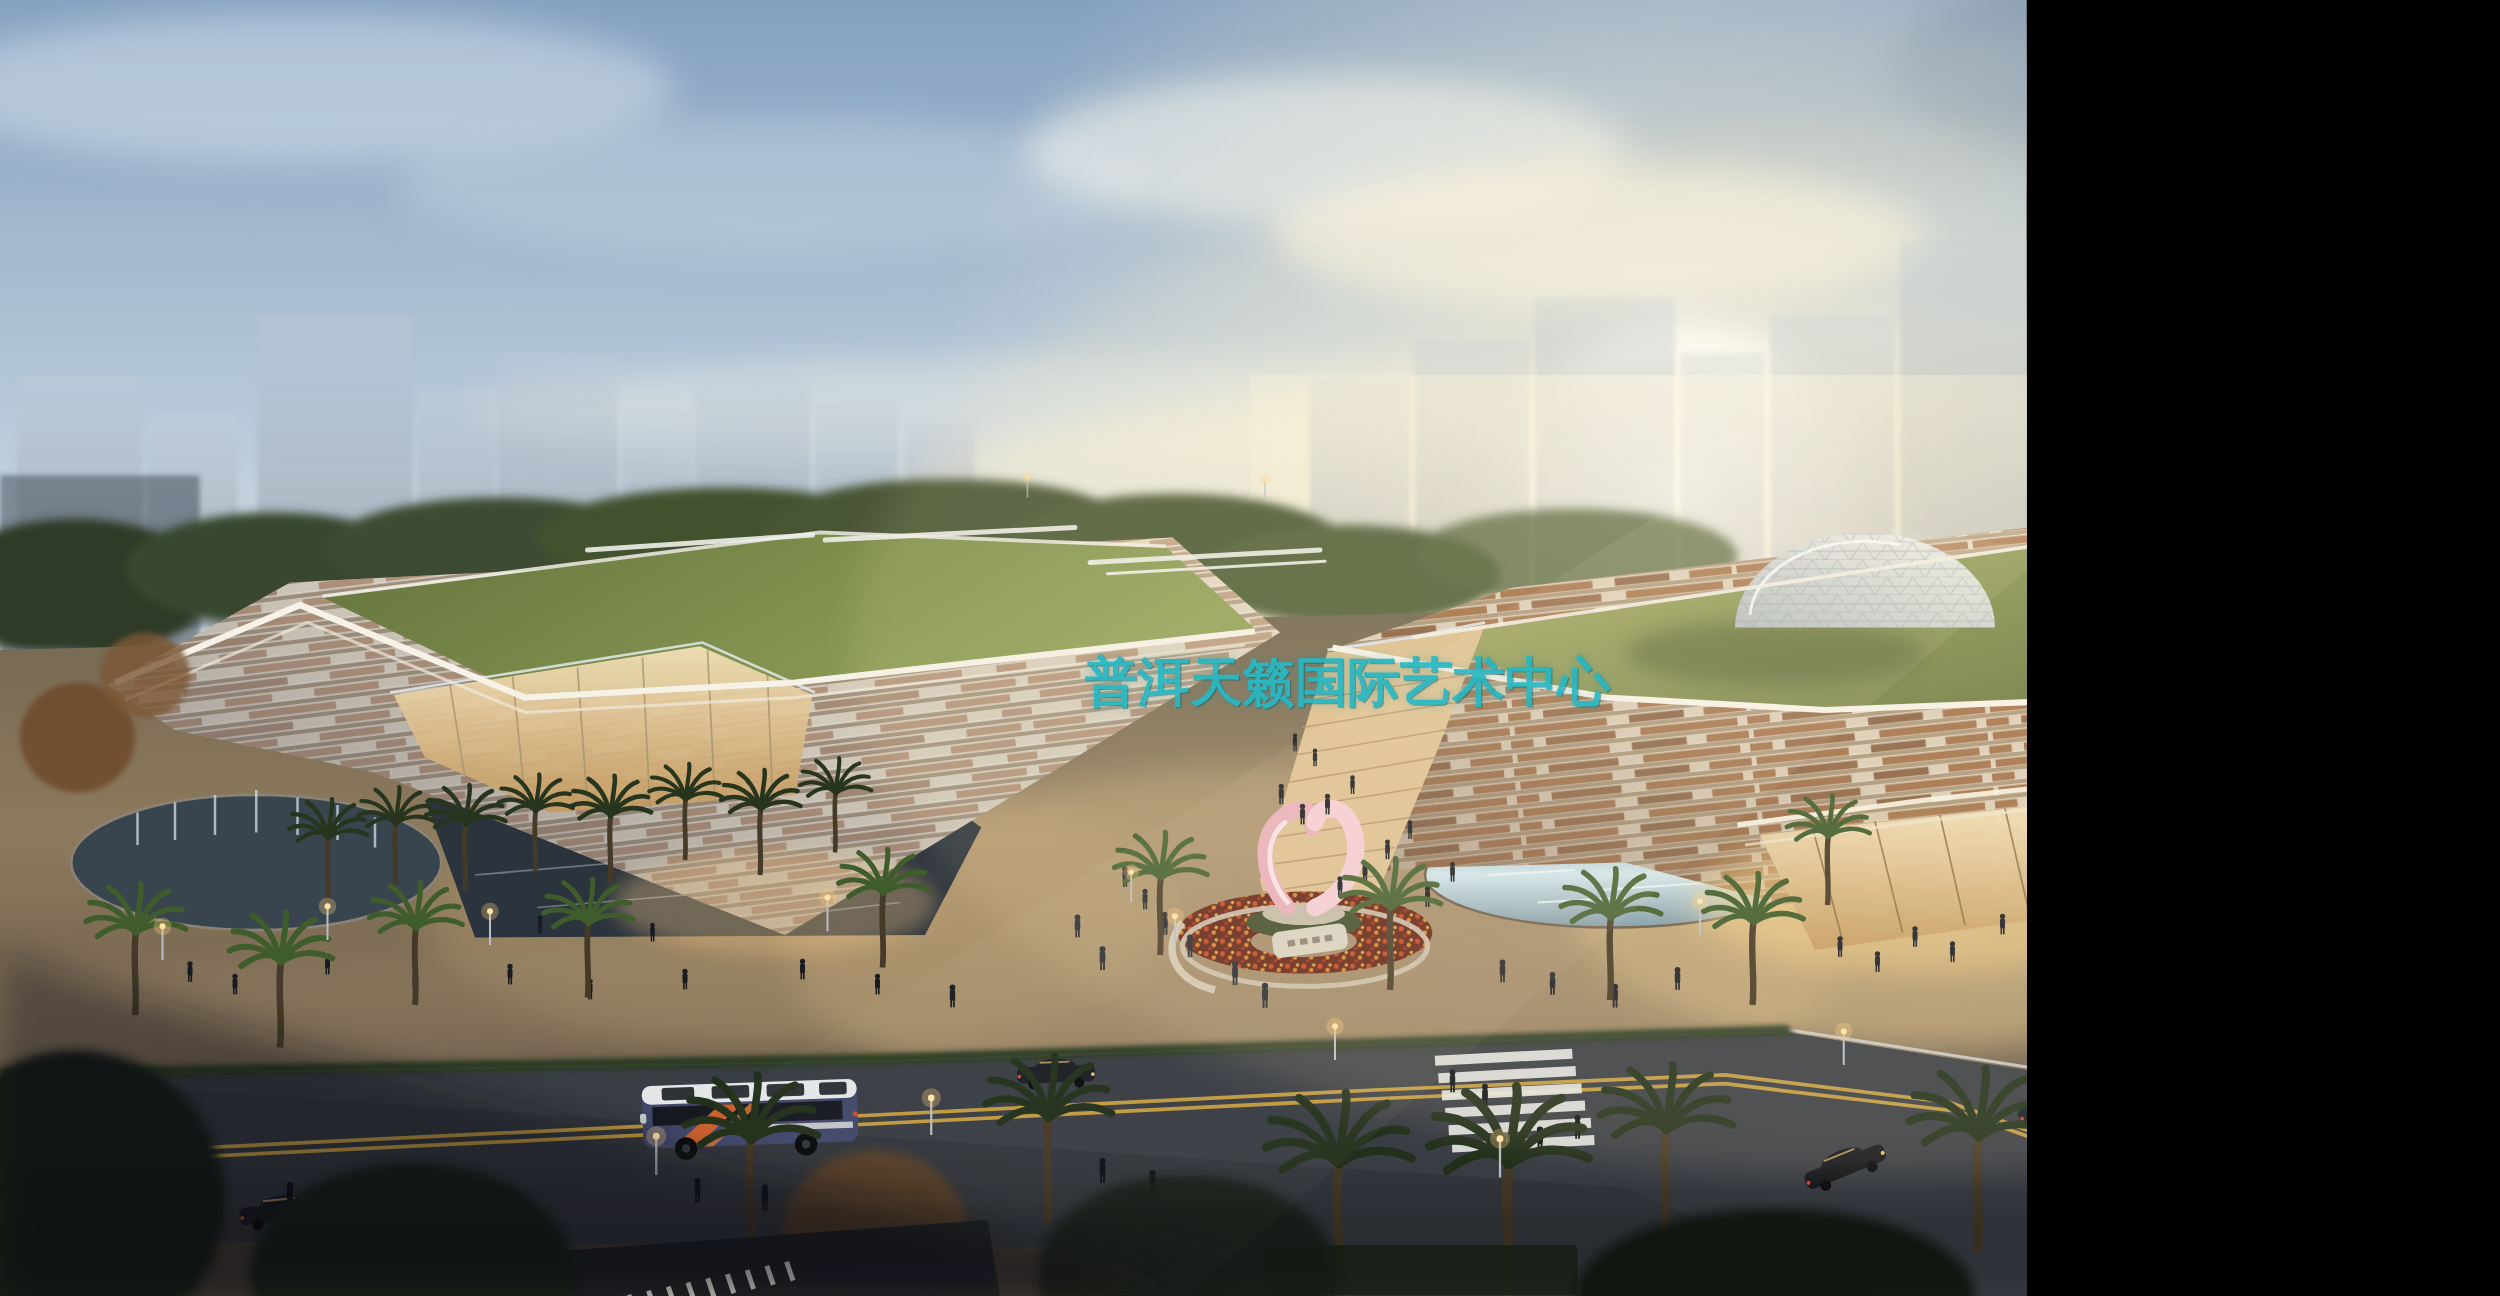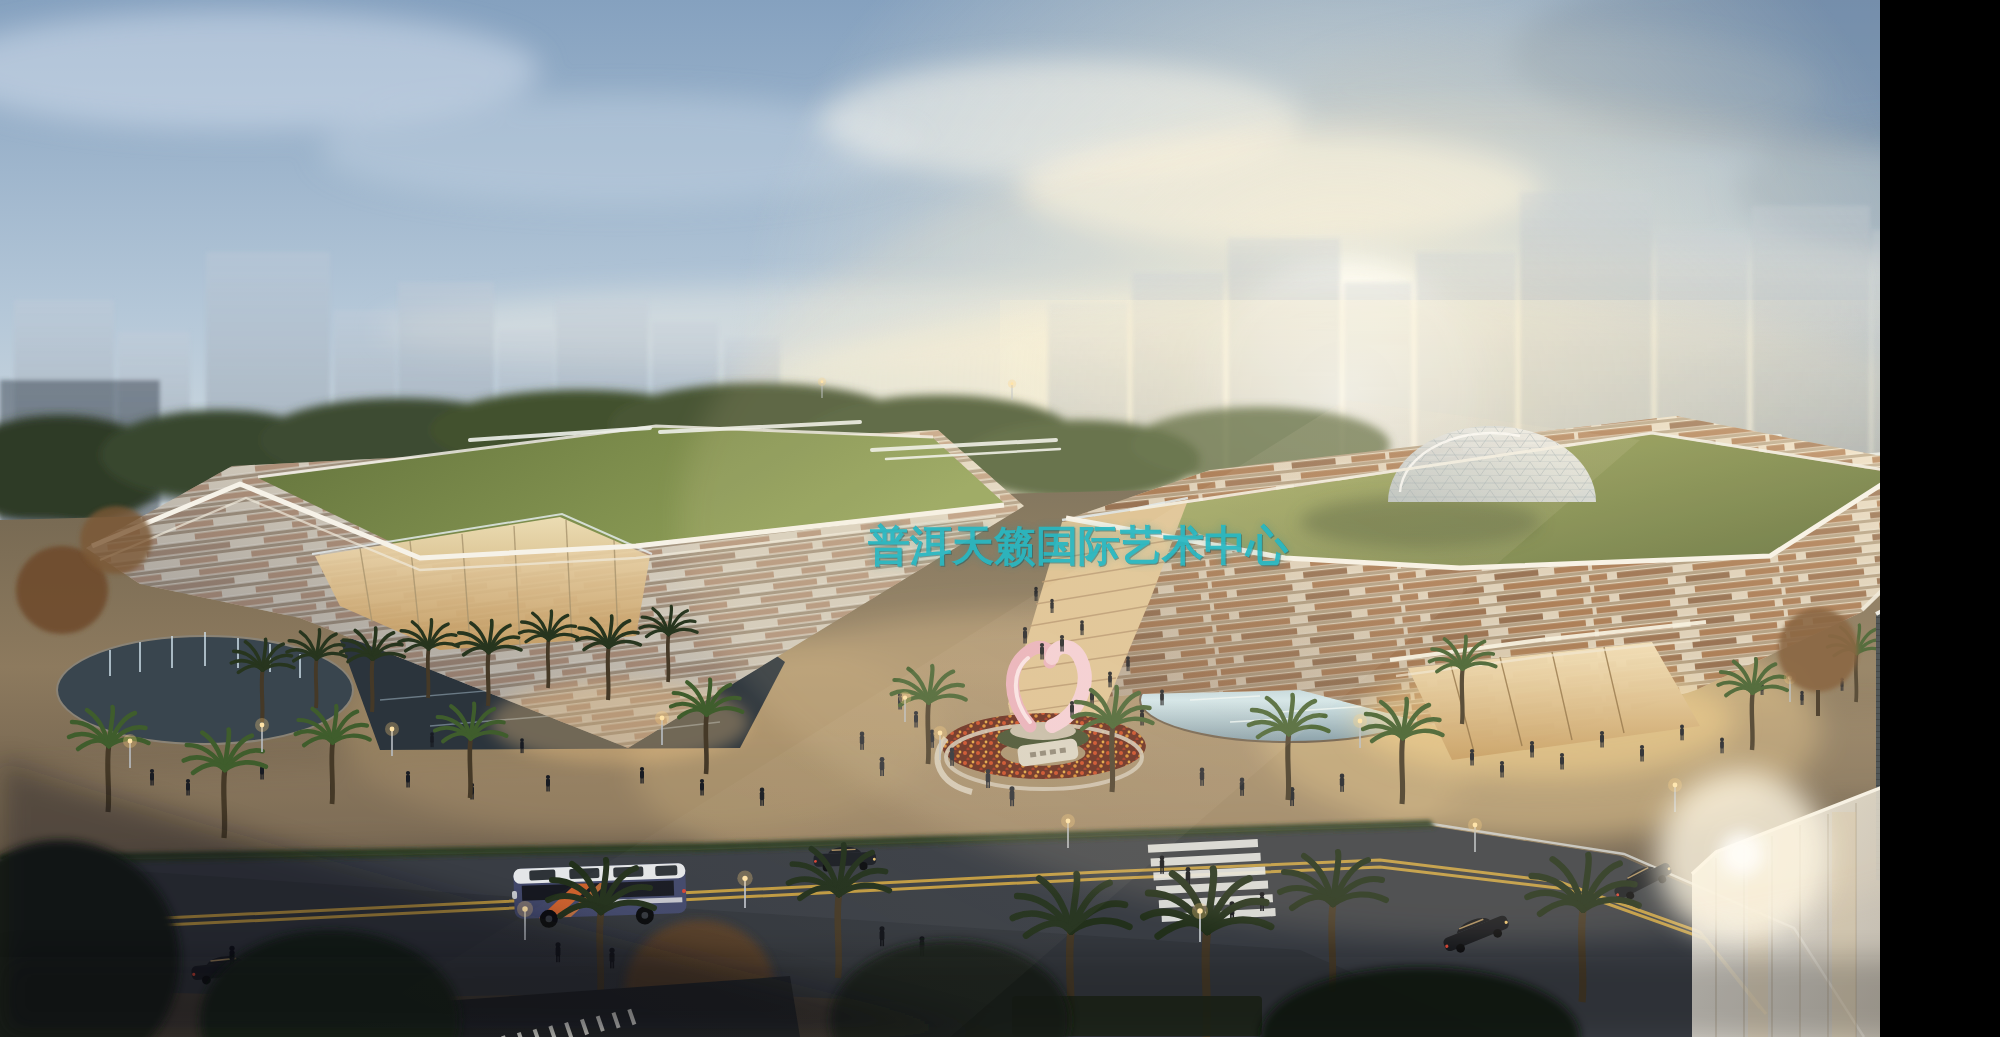--- a/index.html
+++ b/index.html
@@ -1,17 +1,17 @@
 <!DOCTYPE html>
 <html><head>
 <meta charset="utf-8">
 <style>
   html,body{margin:0;padding:0;background:#000;}
-  .canvas{position:relative;width:1880px;height:1037px;overflow:hidden;
-          font-family:"DejaVu Sans","Liberation Sans",sans-serif;background:#4c1d95;}
+  .canvas{position:relative;width:1585px;height:1037px;overflow:hidden;
+          font-family:"DejaVu Sans","Liberation Sans",sans-serif;background:#4c1d95;padding-left:36px;}
   .scene-svg{position:absolute;left:0;top:0;}
   .title-overlay{
     position:absolute;left:868px;top:518px;width:420px;
     font-family:"DejaVu Serif","Liberation Serif",serif;
     font-size:42px;font-weight:700;letter-spacing:0px;white-space:nowrap;
     color:#26b7c3;opacity:.93;
     text-shadow:1px 1px 0 rgba(10,80,90,.45), 0 0 8px rgba(30,140,150,.35);
     pointer-events:none;
   }
 </style>

